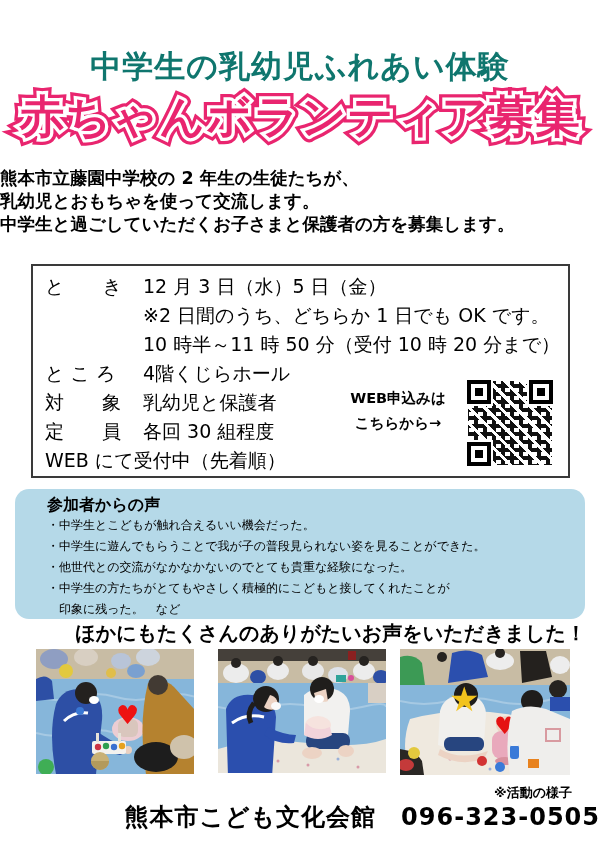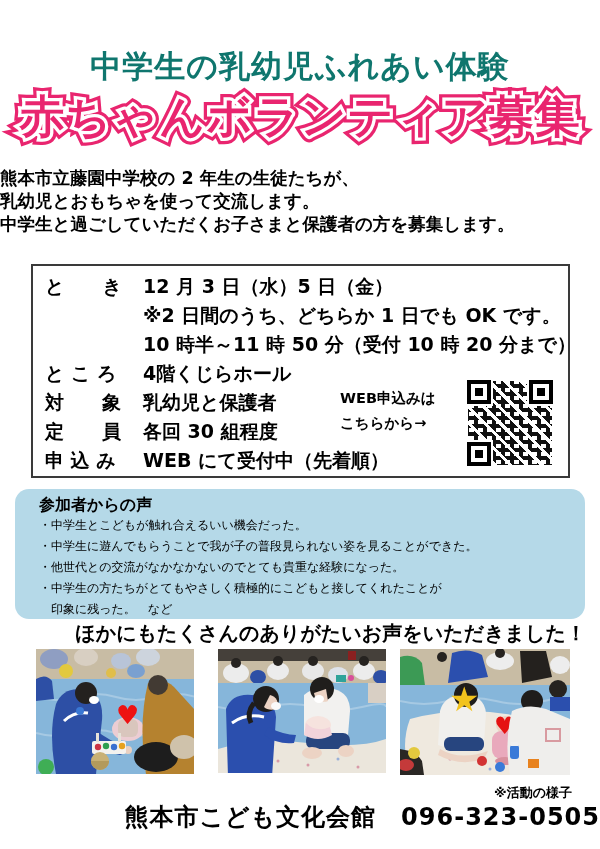--- a/index.html
+++ b/index.html
@@ -25,46 +25,46 @@
     position:absolute;top:167px;left:0;width:100%;text-align:left;
     font-size:17.5px;font-weight:bold;line-height:23px;
   }
   .intro div{white-space:nowrap;}
   
   .details-box{
     position:absolute;top:264px;left:31px;width:539px;height:214px;
     border:2px solid #3a3a3a;box-sizing:border-box;background:#fff;
     padding:6px 8px 0 12px;
   }
-  .d-row{display:flex;line-height:29px;font-size:19px;font-weight:bold;}
+  .d-row{display:flex;line-height:29px;font-size:19px;font-weight:normal;}
   .d-label{width:82px;margin-right:16px;white-space:pre;flex:none;}
   .d-value{white-space:pre;}
   .qr-caption{
-    position:absolute;left:340px;top:386px;width:116px;text-align:left;
+    position:absolute;left:340px;top:386px;width:116px;text-align:center;
     font-size:14.5px;font-weight:bold;line-height:25px;
   }
   .qr{
     position:absolute;left:465px;top:378px;width:90px;height:90px;background:#fff;
     background-image:
       repeating-linear-gradient(45deg,#fff 0 3px,rgba(255,255,255,0) 3px 11px),
       repeating-linear-gradient(0deg,#111 0 4px,rgba(0,0,0,0) 4px 8px),
       repeating-linear-gradient(90deg,#111 0 4px,rgba(0,0,0,0) 4px 9px);
     box-shadow:inset 0 0 0 3px #fff;
   }
   .qr-finder{
     position:absolute;width:16px;height:16px;border:4px solid #000;background:#fff;
     box-shadow:0 0 0 2px #fff;
   }
   .qr-finder::after{content:"";display:block;width:8px;height:8px;margin:4px;background:#000;}
   .qr-f-tl{left:2px;top:2px;} .qr-f-tr{right:2px;top:2px;} .qr-f-bl{left:2px;bottom:2px;}
   
   .voices-box{
     position:absolute;top:489px;left:15px;width:570px;height:130px;
     background:#b5d9e8;border-radius:14px;box-sizing:border-box;
-    padding:6px 10px 0 24px;
+    padding:6px 10px 0 32px;
   }
   .voices-heading{font-size:16px;font-weight:bold;line-height:20px;}
   .voice-item{font-size:12px;font-weight:normal;line-height:21px;white-space:pre;}
   .more-voices{
     position:absolute;top:620px;right:14px;font-size:20px;font-weight:bold;white-space:nowrap;
   }
   
   .photo{position:absolute;top:649px;display:block;}
   .photo-1{left:36px;}
   .photo-2{left:218px;}
@@ -113,21 +113,20 @@
   </div>
   <div class="d-row">
     <span class="d-label">対　　象</span>
     <span class="d-value">乳幼児と保護者</span>
   </div>
   <div class="d-row">
     <span class="d-label">定　　員</span>
     <span class="d-value">各回 30 組程度</span>
   </div>
   <div class="d-row">
-    <span class="d-label">申 込 み</span>
     <span class="d-value">WEB にて受付中（先着順）</span>
   </div>
 </div>
 
 <div class="qr-caption">
   <div>WEB申込みは</div>
   <div>こちらから→</div>
 </div>
 <div class="qr">
   <div class="qr-finder qr-f-tl"></div>

